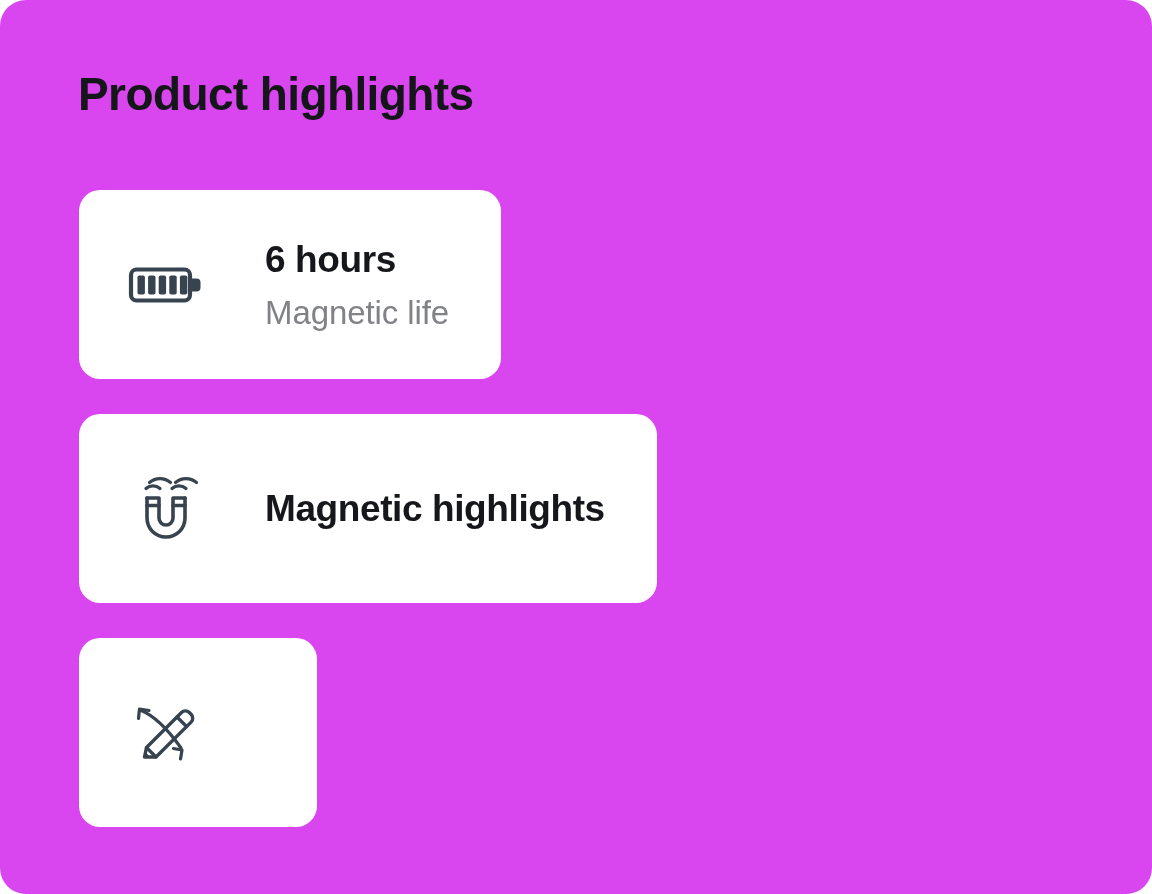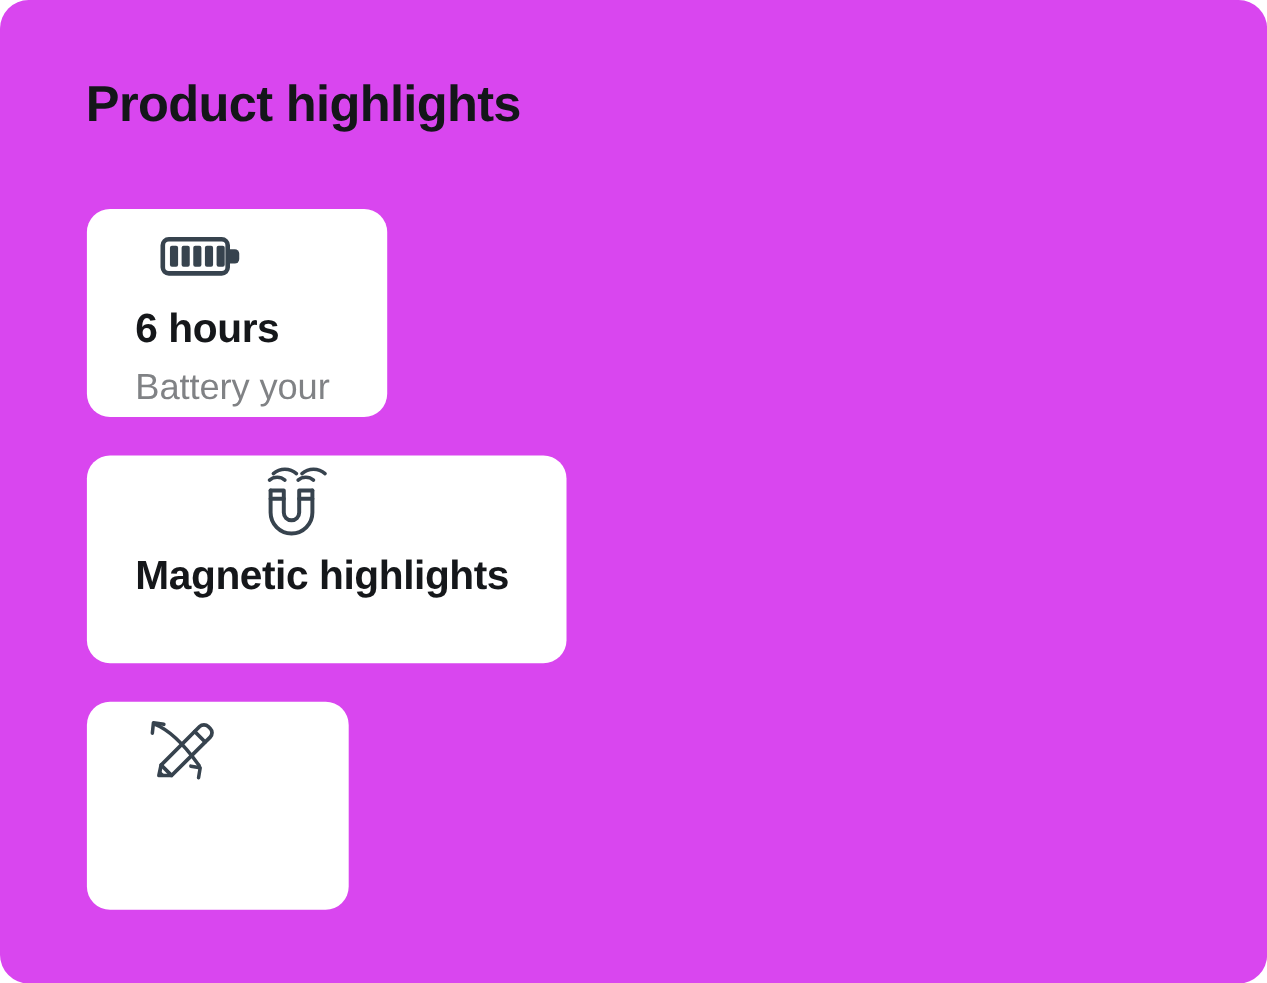--- a/index.html
+++ b/index.html
@@ -54,21 +54,20 @@
   }
 
   .card {
     display: flex;
     align-items: center;
     box-sizing: border-box;
     background: #ffffff;
     border-radius: 21px;
     height: 189px;
     padding: 0 52px 0 44px;
-    flex-direction: column;
   }
 
   .card-icon {
     flex: 0 0 auto;
     width: 86px;
     height: 86px;
     display: flex;
     align-items: center;
     justify-content: center;
     margin-right: 56px;
@@ -120,21 +119,21 @@
           <path d="M67 36.5 h6.5 a4 4 0 0 1 4 4 v5 a4 4 0 0 1 -4 4 H67 z" fill="#37434e"></path>
           <rect x="14.5" y="33.5" width="7.4" height="19" rx="1.8" ry="1.8" fill="#37434e"></rect>
           <rect x="25.1" y="33.5" width="7.4" height="19" rx="1.8" ry="1.8" fill="#37434e"></rect>
           <rect x="35.7" y="33.5" width="7.4" height="19" rx="1.8" ry="1.8" fill="#37434e"></rect>
           <rect x="46.3" y="33.5" width="7.4" height="19" rx="1.8" ry="1.8" fill="#37434e"></rect>
           <rect x="56.9" y="33.5" width="7.4" height="19" rx="1.8" ry="1.8" fill="#37434e"></rect>
         </svg>
       </span>
       <span class="card-text">
         <span class="card-title">6 hours</span>
-        <span class="card-sub">Battery your</span>
+        <span class="card-sub">Magnetic life</span>
       </span>
     </div>
 
     <div class="card">
       <span class="card-icon">
         <svg viewBox="0 0 86 86" xmlns="http://www.w3.org/2000/svg" fill="none" stroke="#37434e" stroke-width="3.6" stroke-linecap="round" stroke-linejoin="round">
           <path d="M24 32 v20 a19 19 0 0 0 38 0 V32"></path>
           <path d="M24 32 h12 v20 a7 7 0 0 0 14 0 V32 h12"></path>
           <path d="M24 39.5 h12"></path>
           <path d="M50 39.5 h12"></path>

